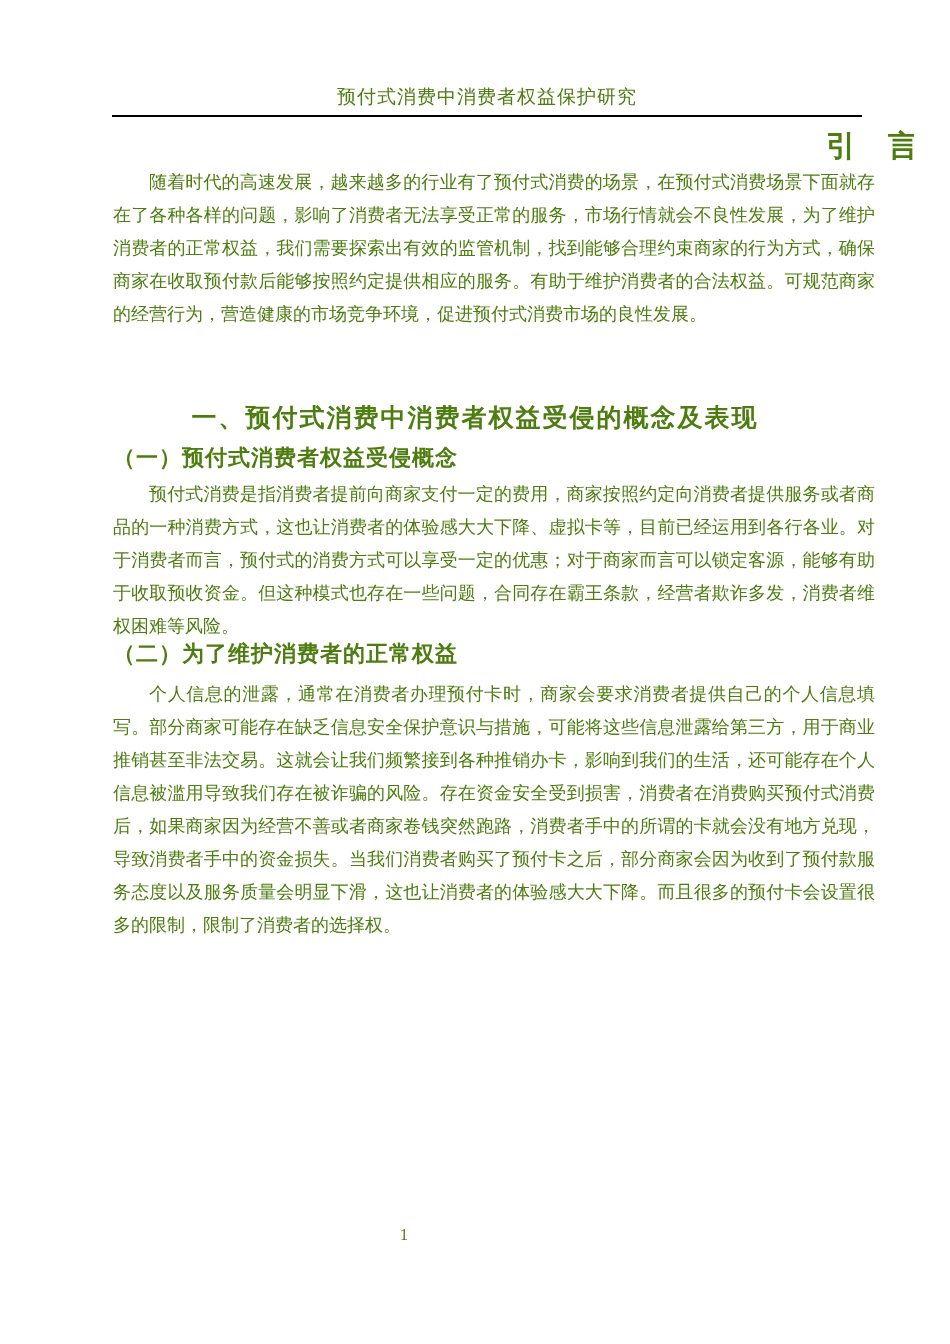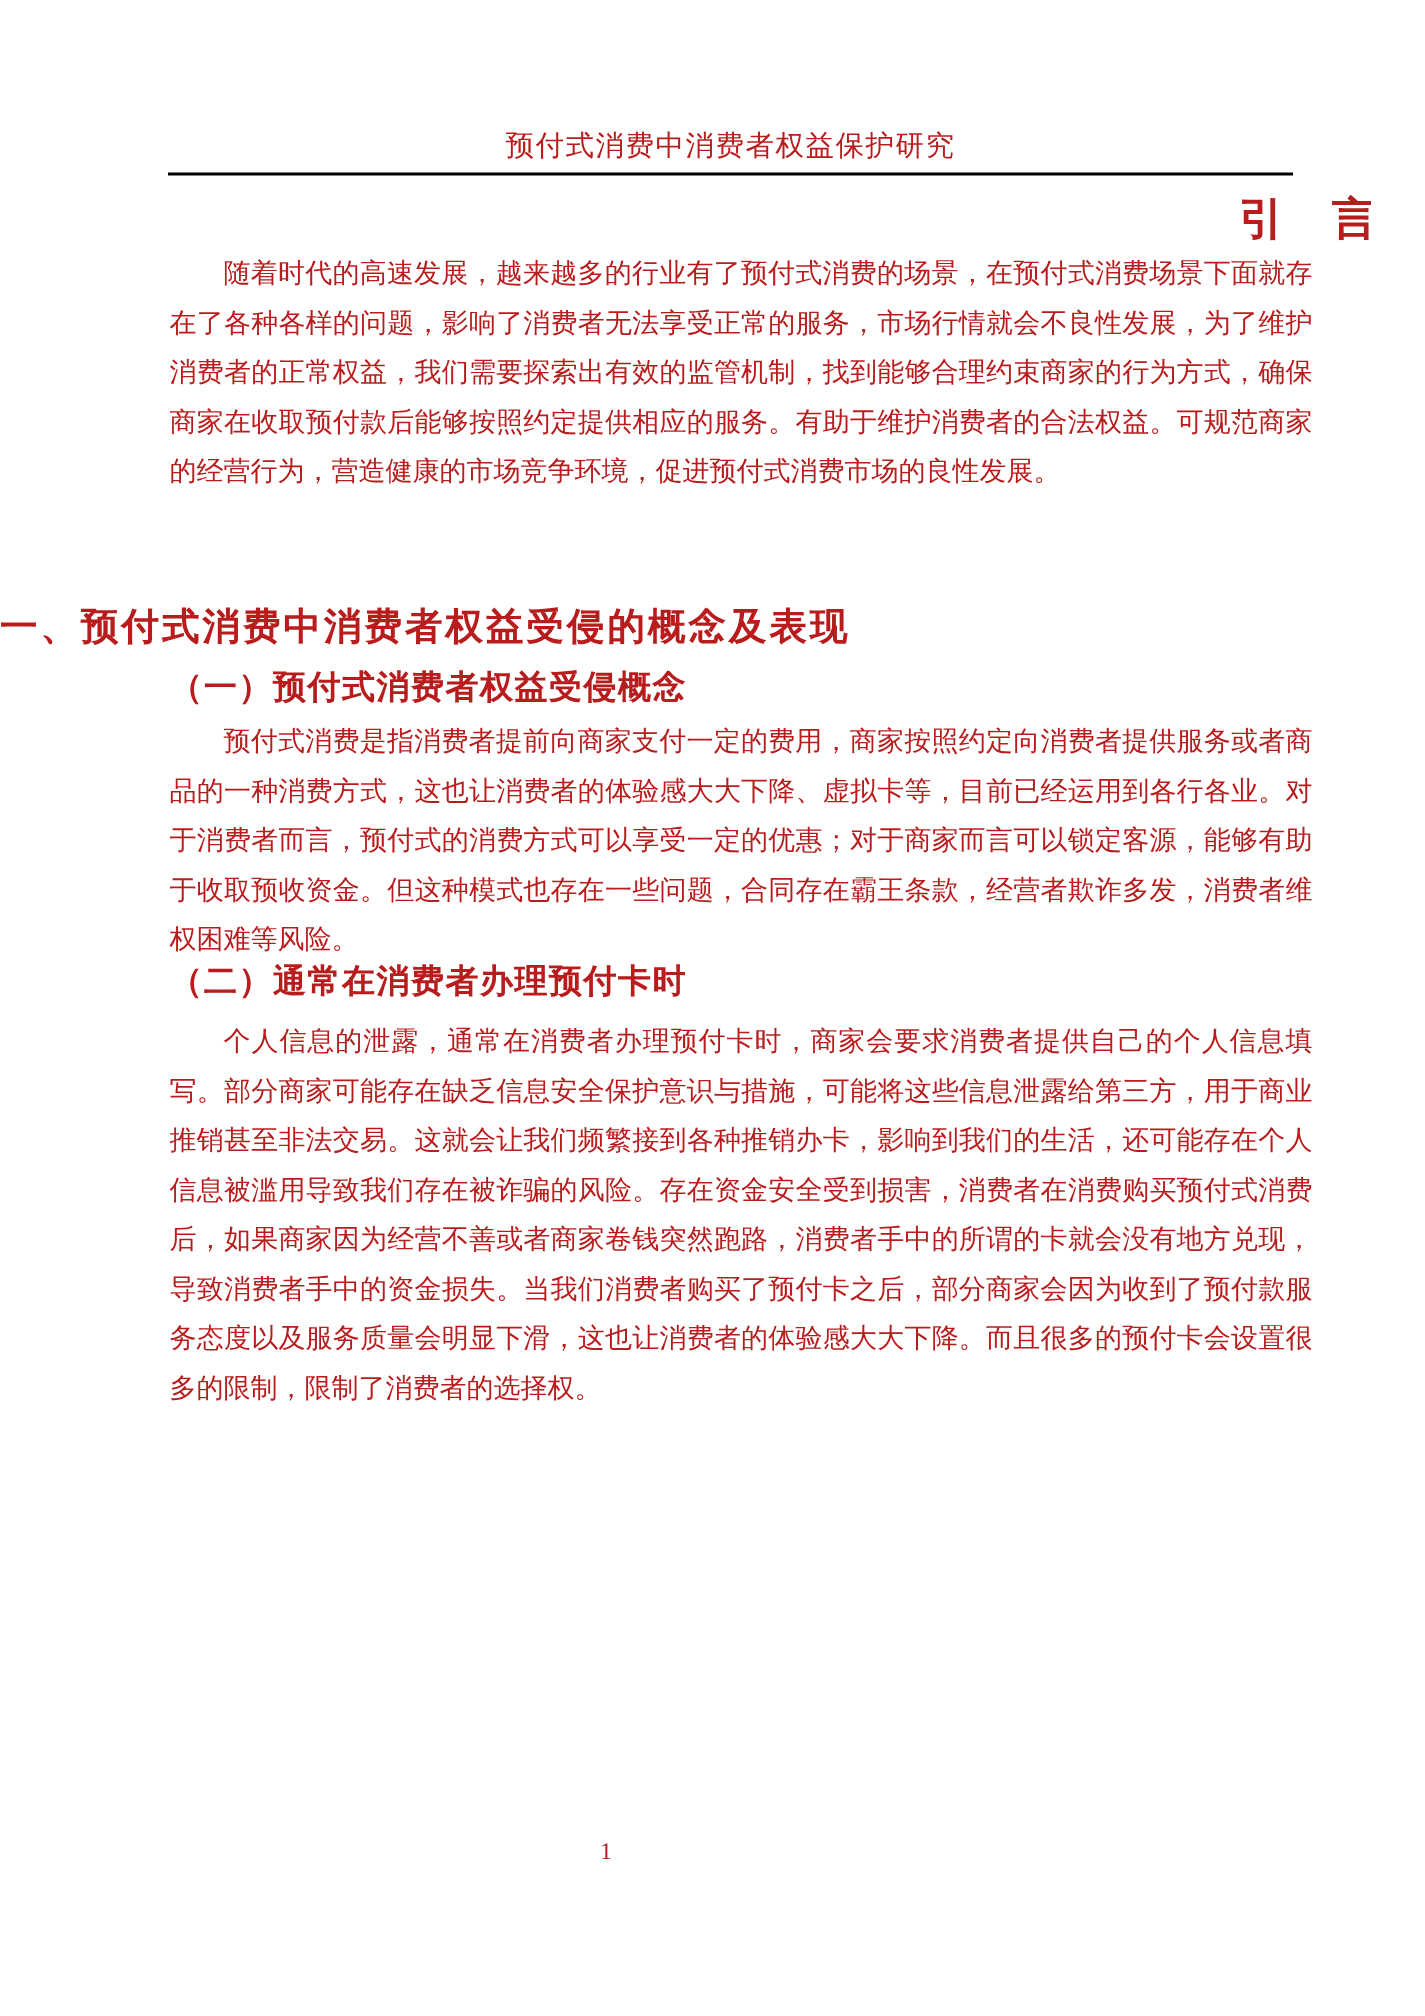--- a/index.html
+++ b/index.html
@@ -2,21 +2,21 @@
 <html><head>
 <meta charset="utf-8">
 <style>
   * { margin: 0; padding: 0; box-sizing: border-box; }
   html, body { background: #ffffff; }
   .page {
     position: relative;
     width: 914px;
     height: 1344px;
     background: #ffffff;
-    color: #b91c1c;
+    color: #4d7c0f;
     font-family: "Liberation Serif", serif;
     overflow: hidden;
   }
   .page-header {
     position: absolute;
     left: 112px;
     top: 84px;
     width: 750px;
     text-align: center;
     font-size: 19px;
@@ -49,21 +49,21 @@
     font-family: "Liberation Serif", serif;
   }
   .para-intro { top: 166px; }
   .para-sub1  { top: 478px; }
   .para-sub2  { top: 678px; }
   .section-heading {
     position: absolute;
     left: 0;
     top: 401px;
     width: 950px;
-    text-align: left;
+    text-align: center;
     font-family: "Liberation Sans", sans-serif;
     font-weight: bold;
     font-size: 25px;
     letter-spacing: 2px;
     white-space: nowrap;
   }
   .subsection-heading {
     position: absolute;
     left: 113px;
     width: 780px;
@@ -95,19 +95,19 @@
   <div class="doc-title">引言</div>
 
   <div class="body-para para-intro">随着时代的高速发展，越来越多的行业有了预付式消费的场景，在预付式消费场景下面就存在了各种各样的问题，影响了消费者无法享受正常的服务，市场行情就会不良性发展，为了维护消费者的正常权益，我们需要探索出有效的监管机制，找到能够合理约束商家的行为方式，确保商家在收取预付款后能够按照约定提供相应的服务。有助于维护消费者的合法权益。可规范商家的经营行为，营造健康的市场竞争环境，促进预付式消费市场的良性发展。</div>
 
   <div class="section-heading">一、预付式消费中消费者权益受侵的概念及表现</div>
 
   <div class="subsection-heading subhead-1">（一）预付式消费者权益受侵概念</div>
 
   <div class="body-para para-sub1">预付式消费是指消费者提前向商家支付一定的费用，商家按照约定向消费者提供服务或者商品的一种消费方式，这也让消费者的体验感大大下降、虚拟卡等，目前已经运用到各行各业。对于消费者而言，预付式的消费方式可以享受一定的优惠；对于商家而言可以锁定客源，能够有助于收取预收资金。但这种模式也存在一些问题，合同存在霸王条款，经营者欺诈多发，消费者维权困难等风险。</div>
 
-  <div class="subsection-heading subhead-2">（二）通常在消费者办理预付卡时</div>
+  <div class="subsection-heading subhead-2">（二）为了维护消费者的正常权益</div>
 
   <div class="body-para para-sub2">个人信息的泄露，通常在消费者办理预付卡时，商家会要求消费者提供自己的个人信息填写。部分商家可能存在缺乏信息安全保护意识与措施，可能将这些信息泄露给第三方，用于商业推销甚至非法交易。这就会让我们频繁接到各种推销办卡，影响到我们的生活，还可能存在个人信息被滥用导致我们存在被诈骗的风险。存在资金安全受到损害，消费者在消费购买预付式消费后，如果商家因为经营不善或者商家卷钱突然跑路，消费者手中的所谓的卡就会没有地方兑现，导致消费者手中的资金损失。当我们消费者购买了预付卡之后，部分商家会因为收到了预付款服务态度以及服务质量会明显下滑，这也让消费者的体验感大大下降。而且很多的预付卡会设置很多的限制，限制了消费者的选择权。</div>
 
   <div class="page-number">1</div>
 
 </div>
 
 </body></html>

